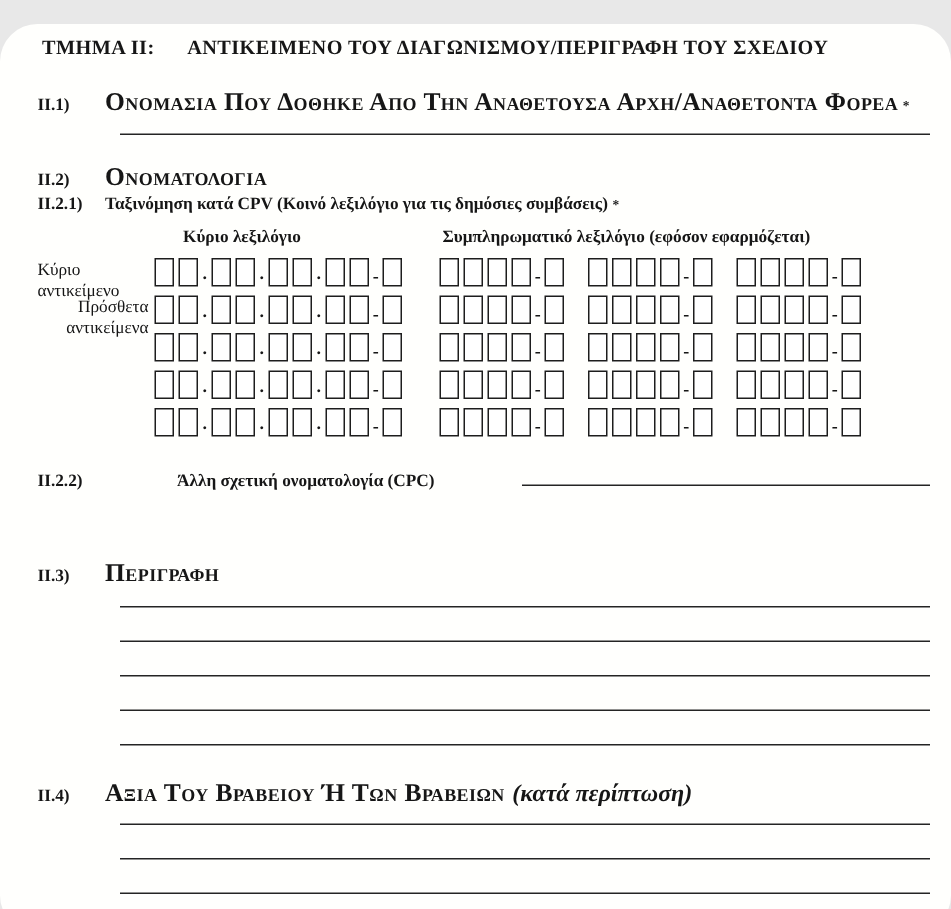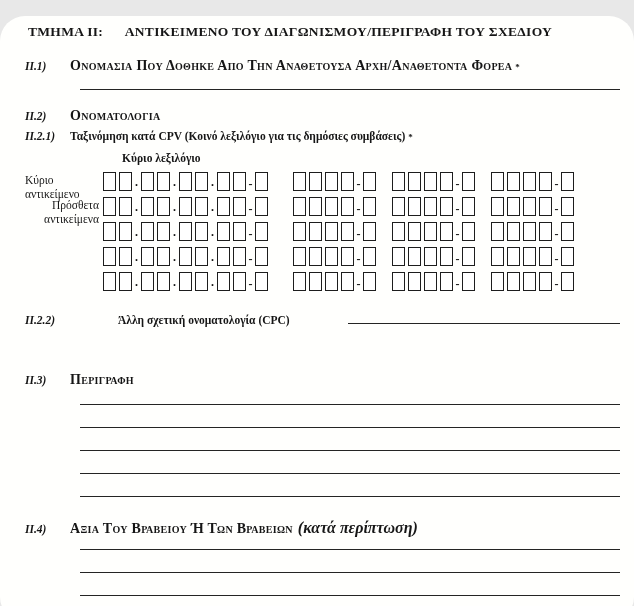--- a/index.html
+++ b/index.html
@@ -7,22 +7,22 @@
     position:relative;width:634px;height:606px;margin:16px auto;
     background:#fffffd;color:#161616;
     font-family:"Liberation Serif","DejaVu Serif",serif;
     overflow:hidden;
     border-radius:25px;
   }
   .abs{position:absolute;}
   .title{top:8px;left:28px;font-size:13.5px;font-weight:bold;letter-spacing:.3px;white-space:nowrap;}
   .title .tnum{margin-right:18px;}
   .frow{display:flex;align-items:baseline;left:25px;white-space:nowrap;}
-  .fnum{display:inline-block;width:45px;font-weight:bold;font-size:11.5px;flex:0 0 45px;font-style:italic;}
-  .sc{font-variant:small-caps;font-weight:bold;font-size:14px;letter-spacing:.3px;}
+  .fnum{display:inline-block;width:45px;font-weight:bold;font-size:11.5px;flex:0 0 45px;}
+  .sc{font-variant:small-caps;font-weight:bold;font-size:17px;letter-spacing:.3px;}
   .blabel{font-weight:bold;font-size:11.5px;text-align:right;}
   .ital{font-style:italic;font-weight:600;margin-left:5px;}
   sup.req{font-size:9px;font-weight:bold;margin-left:3px;}
   .colhead{font-weight:600;font-size:11.5px;white-space:nowrap;text-align:right;}
   .rowlab{font-size:11.5px;line-height:14px;width:74px;}
   .line-abs{position:absolute;left:80px;width:540px;border-bottom:1.2px solid #242424;}
   .rules{position:absolute;left:80px;width:540px;}
   .rules .rule{height:22px;border-bottom:1.2px solid #242424;}
   .cpv-grid{position:absolute;left:103px;top:156px;}
   .cpv-row{white-space:nowrap;height:20px;margin-bottom:5px;}
@@ -65,20 +65,21 @@
     <span class="sc">Ονοματολογια</span>
   </div>
 
   <div class="abs frow" style="top:114px;">
     <span class="fnum">II.2.1)</span>
     <span class="blabel">Ταξινόμηση κατά CPV (Κοινό λεξιλόγιο για τις δημόσιες συμβάσεις)</span>
     <sup class="req">*</sup>
   </div>
 
   <div class="abs colhead" style="top:136px;left:122px;">Κύριο λεξιλόγιο</div>
+  <div class="abs colhead" style="top:136px;left:295px;">Συμπληρωματικό λεξιλόγιο (εφόσον εφαρμόζεται)</div>
 
   <div class="abs rowlab" style="top:157px;left:25px;">Κύριο αντικείμενο</div>
   <div class="abs rowlab" style="top:182px;left:25px;text-align:right;">Πρόσθετα αντικείμενα</div>
 
   <div class="cpv-grid">
       <div class="cpv-row"><span class="code-cell main-cell"><span class="cbox"></span><span class="cbox"></span><span class="sep">.</span><span class="cbox"></span><span class="cbox"></span><span class="sep">.</span><span class="cbox"></span><span class="cbox"></span><span class="sep">.</span><span class="cbox"></span><span class="cbox"></span><span class="sep dash">-</span><span class="cbox"></span></span><span class="code-cell supp-cell"><span class="cbox"></span><span class="cbox"></span><span class="cbox"></span><span class="cbox"></span><span class="sep dash">-</span><span class="cbox"></span></span><span class="code-cell supp-cell"><span class="cbox"></span><span class="cbox"></span><span class="cbox"></span><span class="cbox"></span><span class="sep dash">-</span><span class="cbox"></span></span><span class="code-cell supp-cell"><span class="cbox"></span><span class="cbox"></span><span class="cbox"></span><span class="cbox"></span><span class="sep dash">-</span><span class="cbox"></span></span></div>
       <div class="cpv-row"><span class="code-cell main-cell"><span class="cbox"></span><span class="cbox"></span><span class="sep">.</span><span class="cbox"></span><span class="cbox"></span><span class="sep">.</span><span class="cbox"></span><span class="cbox"></span><span class="sep">.</span><span class="cbox"></span><span class="cbox"></span><span class="sep dash">-</span><span class="cbox"></span></span><span class="code-cell supp-cell"><span class="cbox"></span><span class="cbox"></span><span class="cbox"></span><span class="cbox"></span><span class="sep dash">-</span><span class="cbox"></span></span><span class="code-cell supp-cell"><span class="cbox"></span><span class="cbox"></span><span class="cbox"></span><span class="cbox"></span><span class="sep dash">-</span><span class="cbox"></span></span><span class="code-cell supp-cell"><span class="cbox"></span><span class="cbox"></span><span class="cbox"></span><span class="cbox"></span><span class="sep dash">-</span><span class="cbox"></span></span></div>
       <div class="cpv-row"><span class="code-cell main-cell"><span class="cbox"></span><span class="cbox"></span><span class="sep">.</span><span class="cbox"></span><span class="cbox"></span><span class="sep">.</span><span class="cbox"></span><span class="cbox"></span><span class="sep">.</span><span class="cbox"></span><span class="cbox"></span><span class="sep dash">-</span><span class="cbox"></span></span><span class="code-cell supp-cell"><span class="cbox"></span><span class="cbox"></span><span class="cbox"></span><span class="cbox"></span><span class="sep dash">-</span><span class="cbox"></span></span><span class="code-cell supp-cell"><span class="cbox"></span><span class="cbox"></span><span class="cbox"></span><span class="cbox"></span><span class="sep dash">-</span><span class="cbox"></span></span><span class="code-cell supp-cell"><span class="cbox"></span><span class="cbox"></span><span class="cbox"></span><span class="cbox"></span><span class="sep dash">-</span><span class="cbox"></span></span></div>
       <div class="cpv-row"><span class="code-cell main-cell"><span class="cbox"></span><span class="cbox"></span><span class="sep">.</span><span class="cbox"></span><span class="cbox"></span><span class="sep">.</span><span class="cbox"></span><span class="cbox"></span><span class="sep">.</span><span class="cbox"></span><span class="cbox"></span><span class="sep dash">-</span><span class="cbox"></span></span><span class="code-cell supp-cell"><span class="cbox"></span><span class="cbox"></span><span class="cbox"></span><span class="cbox"></span><span class="sep dash">-</span><span class="cbox"></span></span><span class="code-cell supp-cell"><span class="cbox"></span><span class="cbox"></span><span class="cbox"></span><span class="cbox"></span><span class="sep dash">-</span><span class="cbox"></span></span><span class="code-cell supp-cell"><span class="cbox"></span><span class="cbox"></span><span class="cbox"></span><span class="cbox"></span><span class="sep dash">-</span><span class="cbox"></span></span></div>
       <div class="cpv-row"><span class="code-cell main-cell"><span class="cbox"></span><span class="cbox"></span><span class="sep">.</span><span class="cbox"></span><span class="cbox"></span><span class="sep">.</span><span class="cbox"></span><span class="cbox"></span><span class="sep">.</span><span class="cbox"></span><span class="cbox"></span><span class="sep dash">-</span><span class="cbox"></span></span><span class="code-cell supp-cell"><span class="cbox"></span><span class="cbox"></span><span class="cbox"></span><span class="cbox"></span><span class="sep dash">-</span><span class="cbox"></span></span><span class="code-cell supp-cell"><span class="cbox"></span><span class="cbox"></span><span class="cbox"></span><span class="cbox"></span><span class="sep dash">-</span><span class="cbox"></span></span><span class="code-cell supp-cell"><span class="cbox"></span><span class="cbox"></span><span class="cbox"></span><span class="cbox"></span><span class="sep dash">-</span><span class="cbox"></span></span></div>

